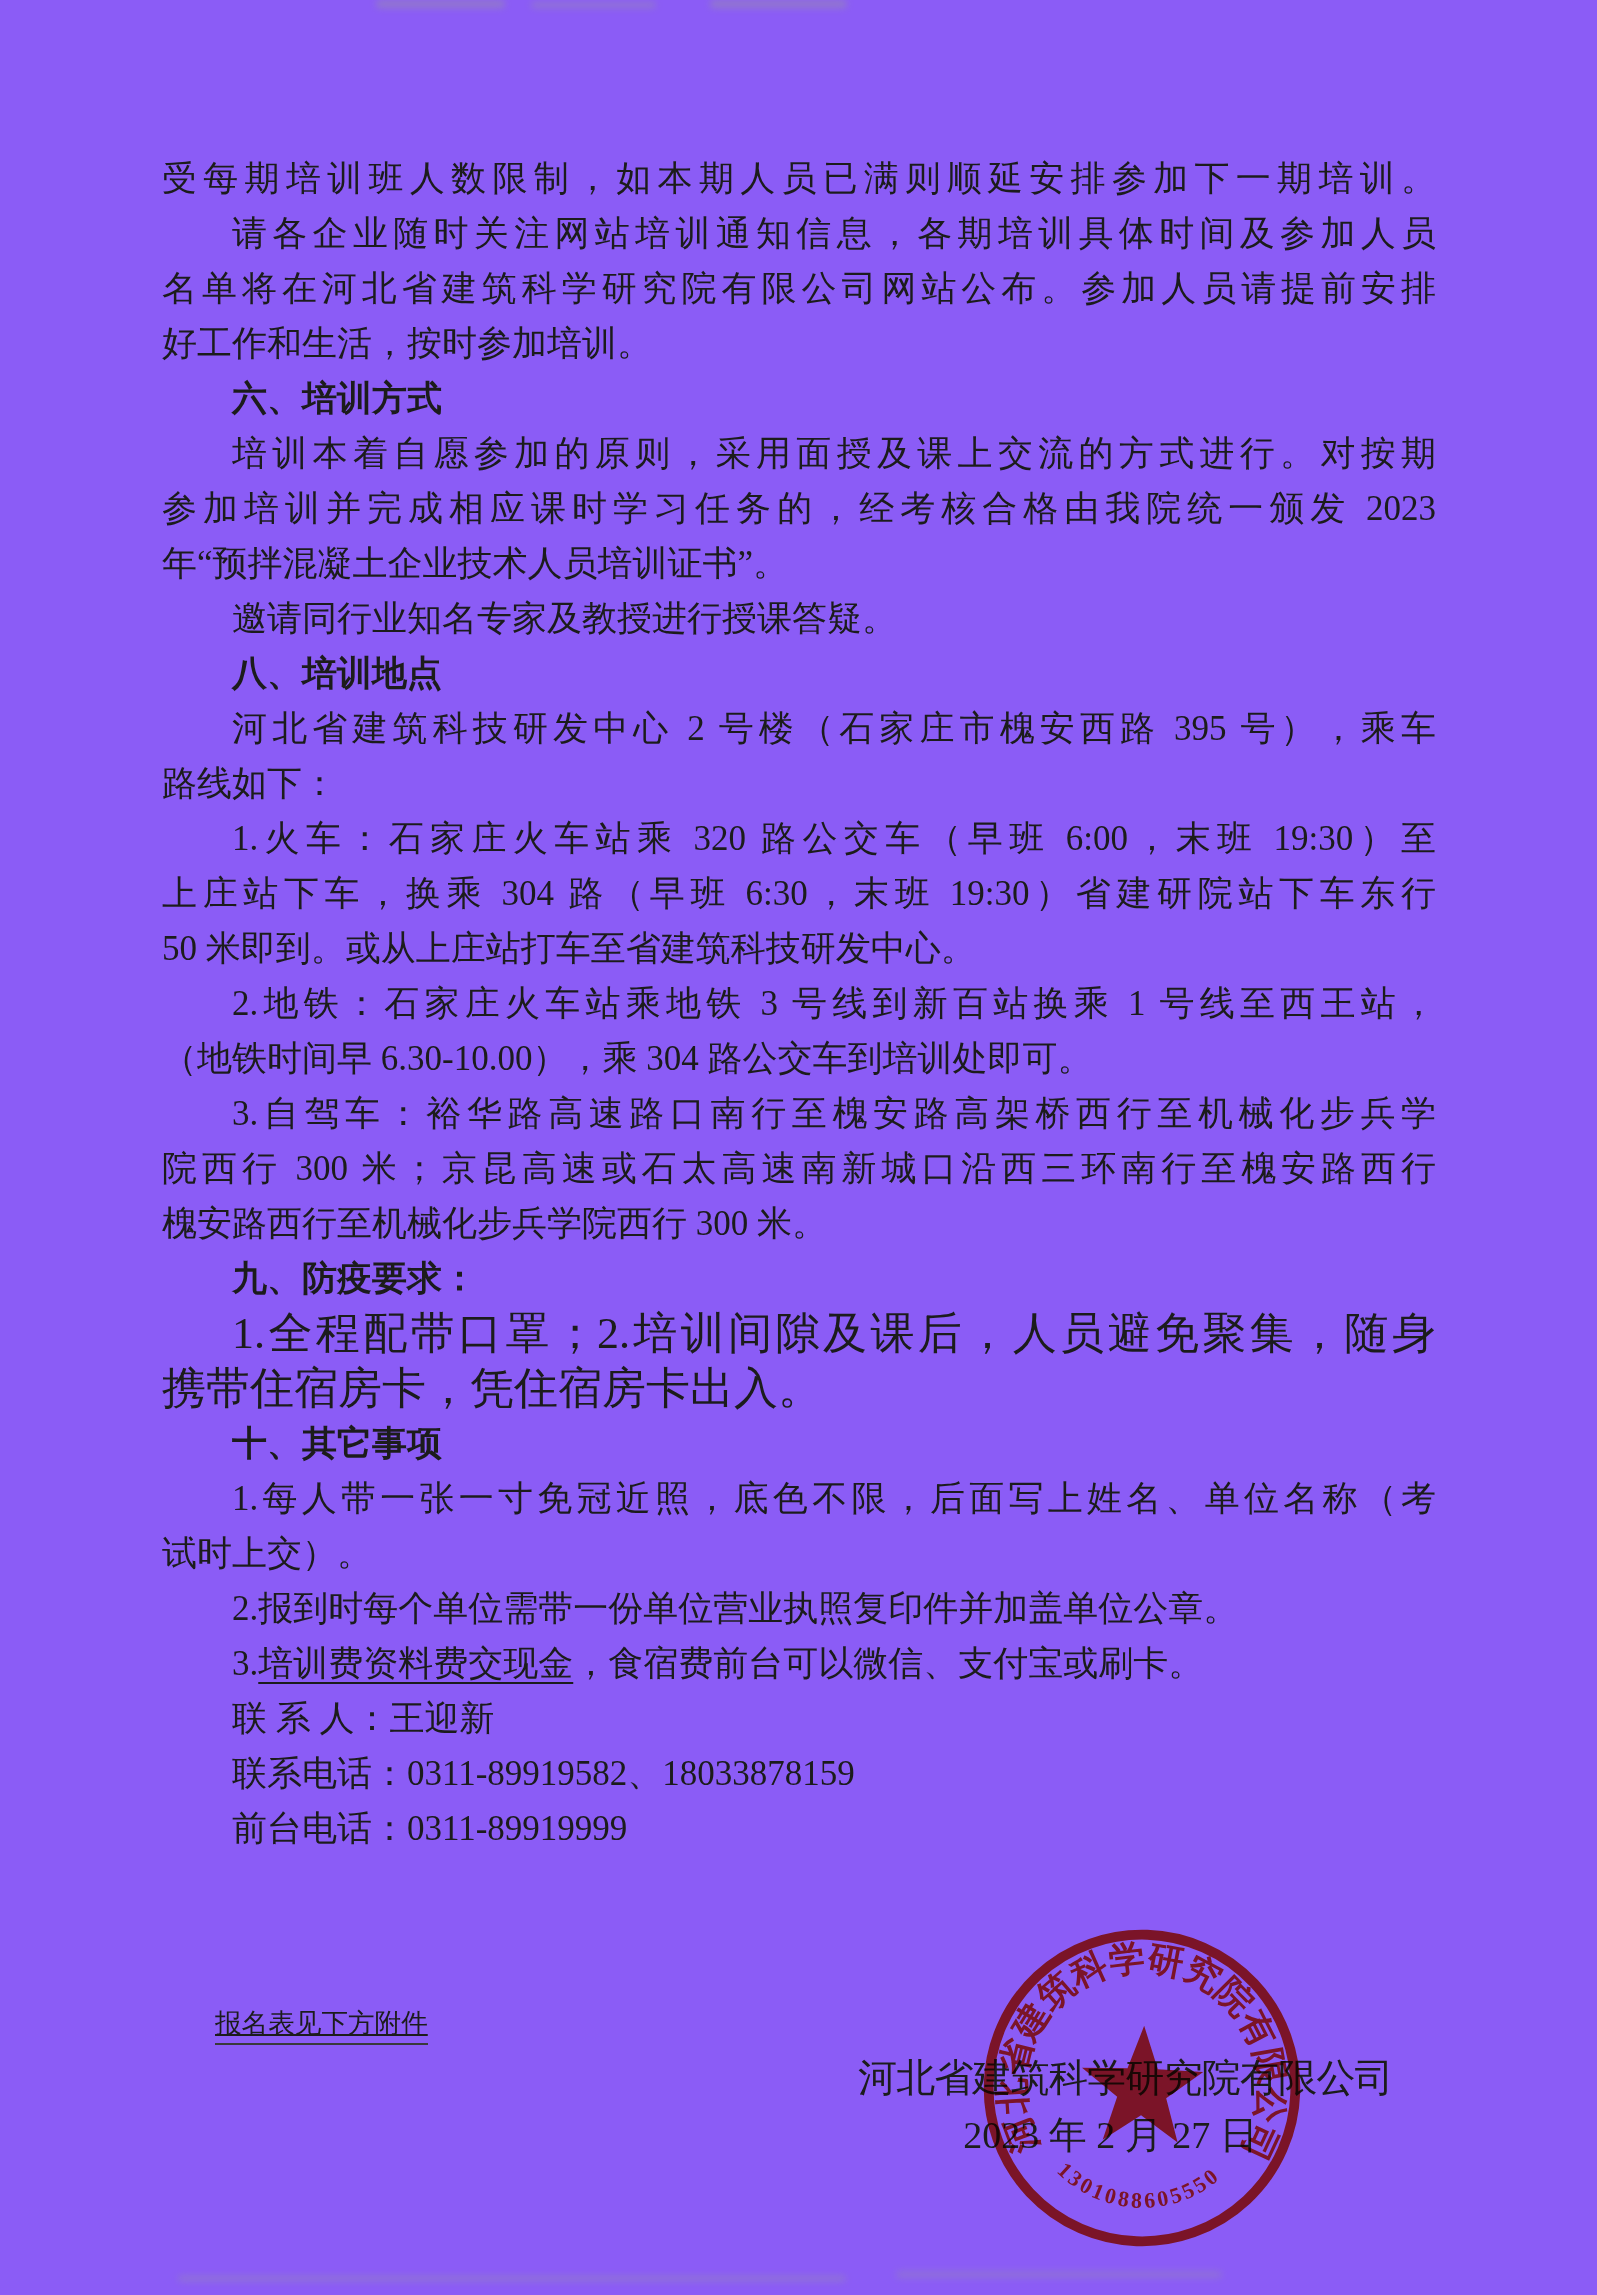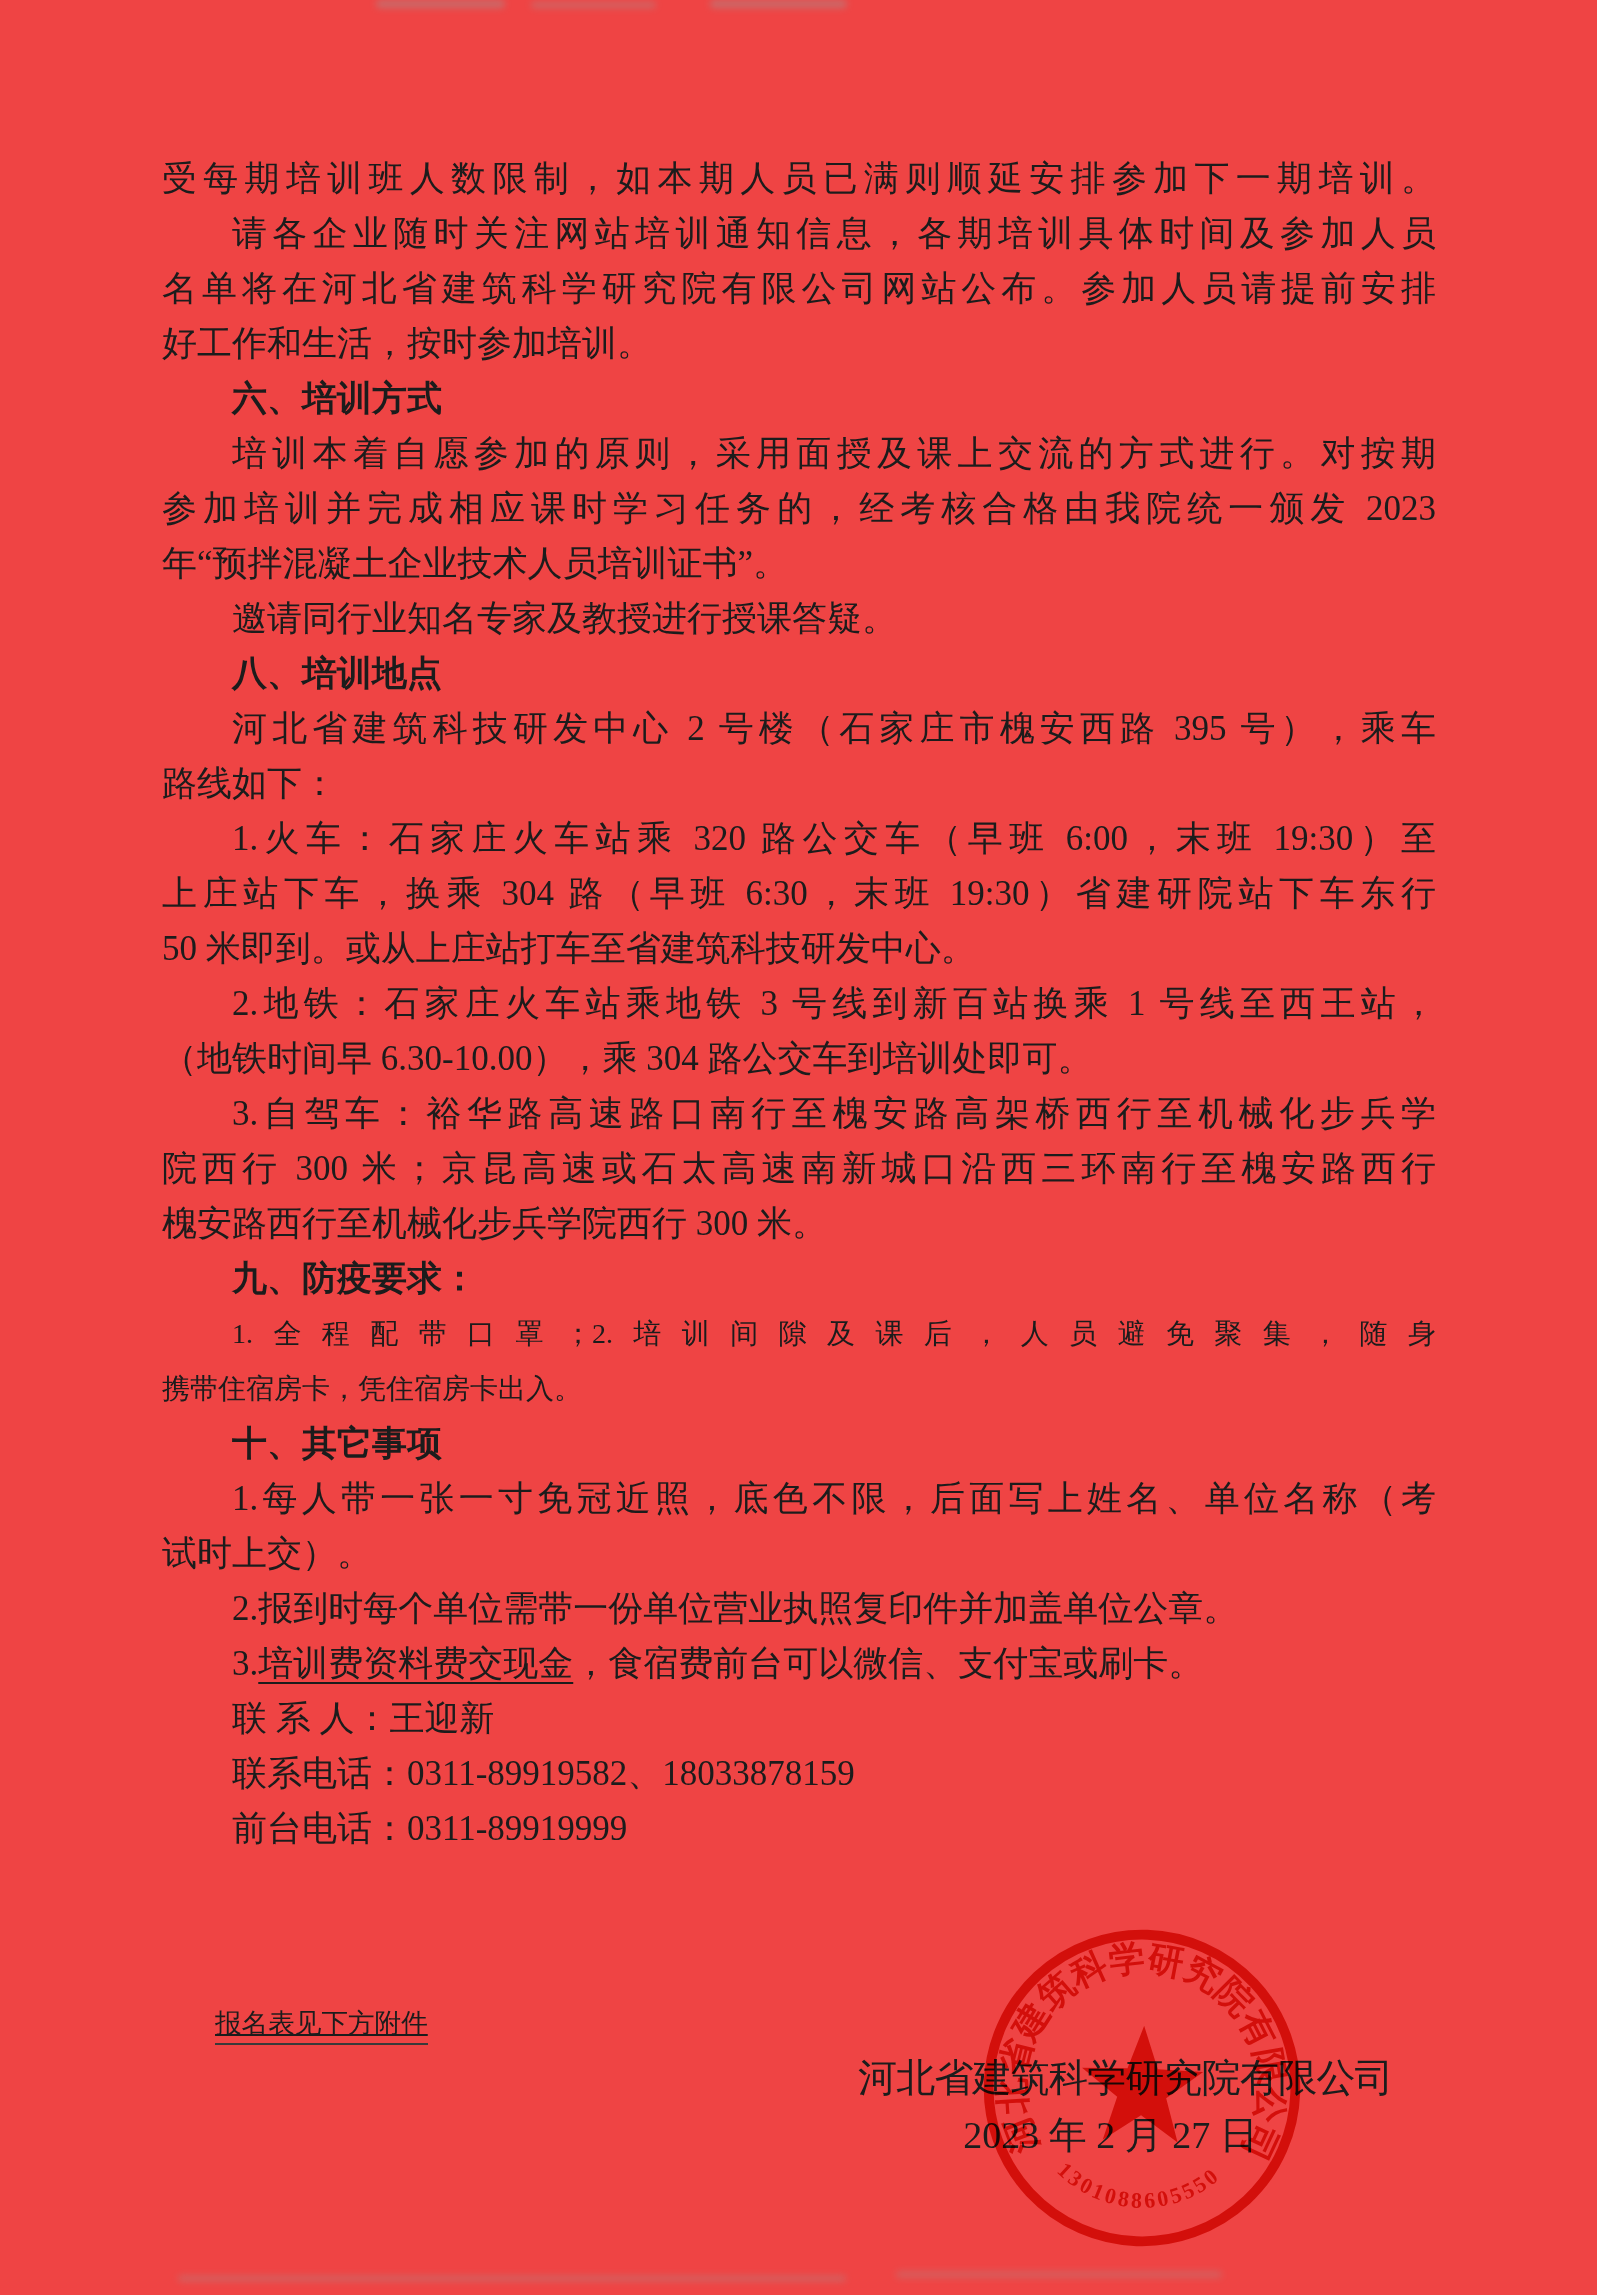--- a/index.html
+++ b/index.html
@@ -1,19 +1,19 @@
 <!DOCTYPE html>
 <html style="font-size:12px"><head>
 <meta charset="utf-8">
 <style>
   html,body{margin:0;padding:0;background:#777;}
   .page{
     position:relative;
     width:1597px;height:2295px;
-    background:#ef4444;
+    background:#8b5cf6;
     overflow:hidden;
     font-family:"Liberation Serif","DejaVu Serif",serif;
     color:#1c1c1c;
   }
   
   .doc{
     position:absolute;
     left:162px;top:151px;
     width:1274px;
   }
@@ -23,21 +23,21 @@
     height:55px;
     overflow:visible;
     white-space:nowrap;
   }
   .line.justify{
     white-space:normal;
     text-align:justify;
     text-align-last:justify;
   }
   .line.bold{font-weight:bold;}
-  .line.big{font-size:28px;}
+  .line.big{font-size:44px;}
   .line.indent-2{padding-left:70px;}
   .u{
     text-decoration:underline;
     text-underline-offset:6.8px;
     text-decoration-thickness:2.3px;
   }
   
   .footnote{
     position:absolute;
     left:215px;top:2006px;

